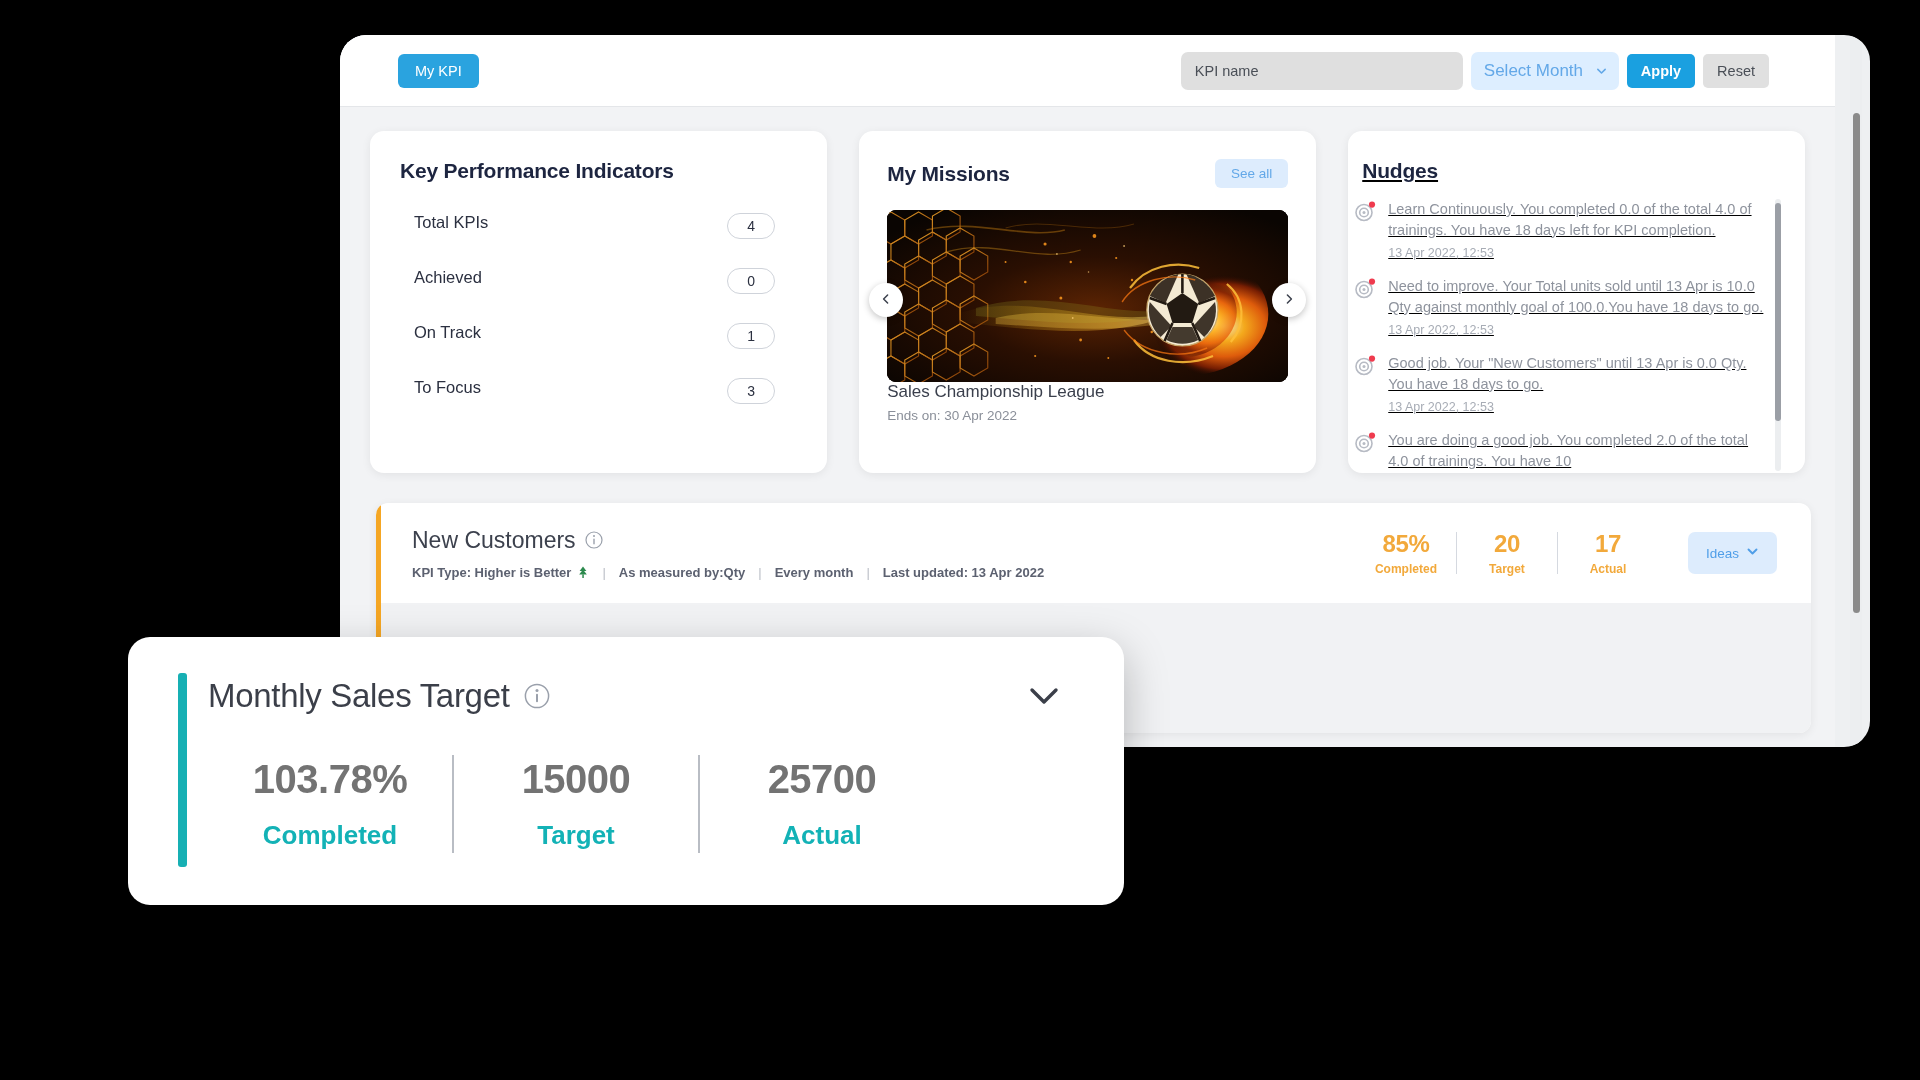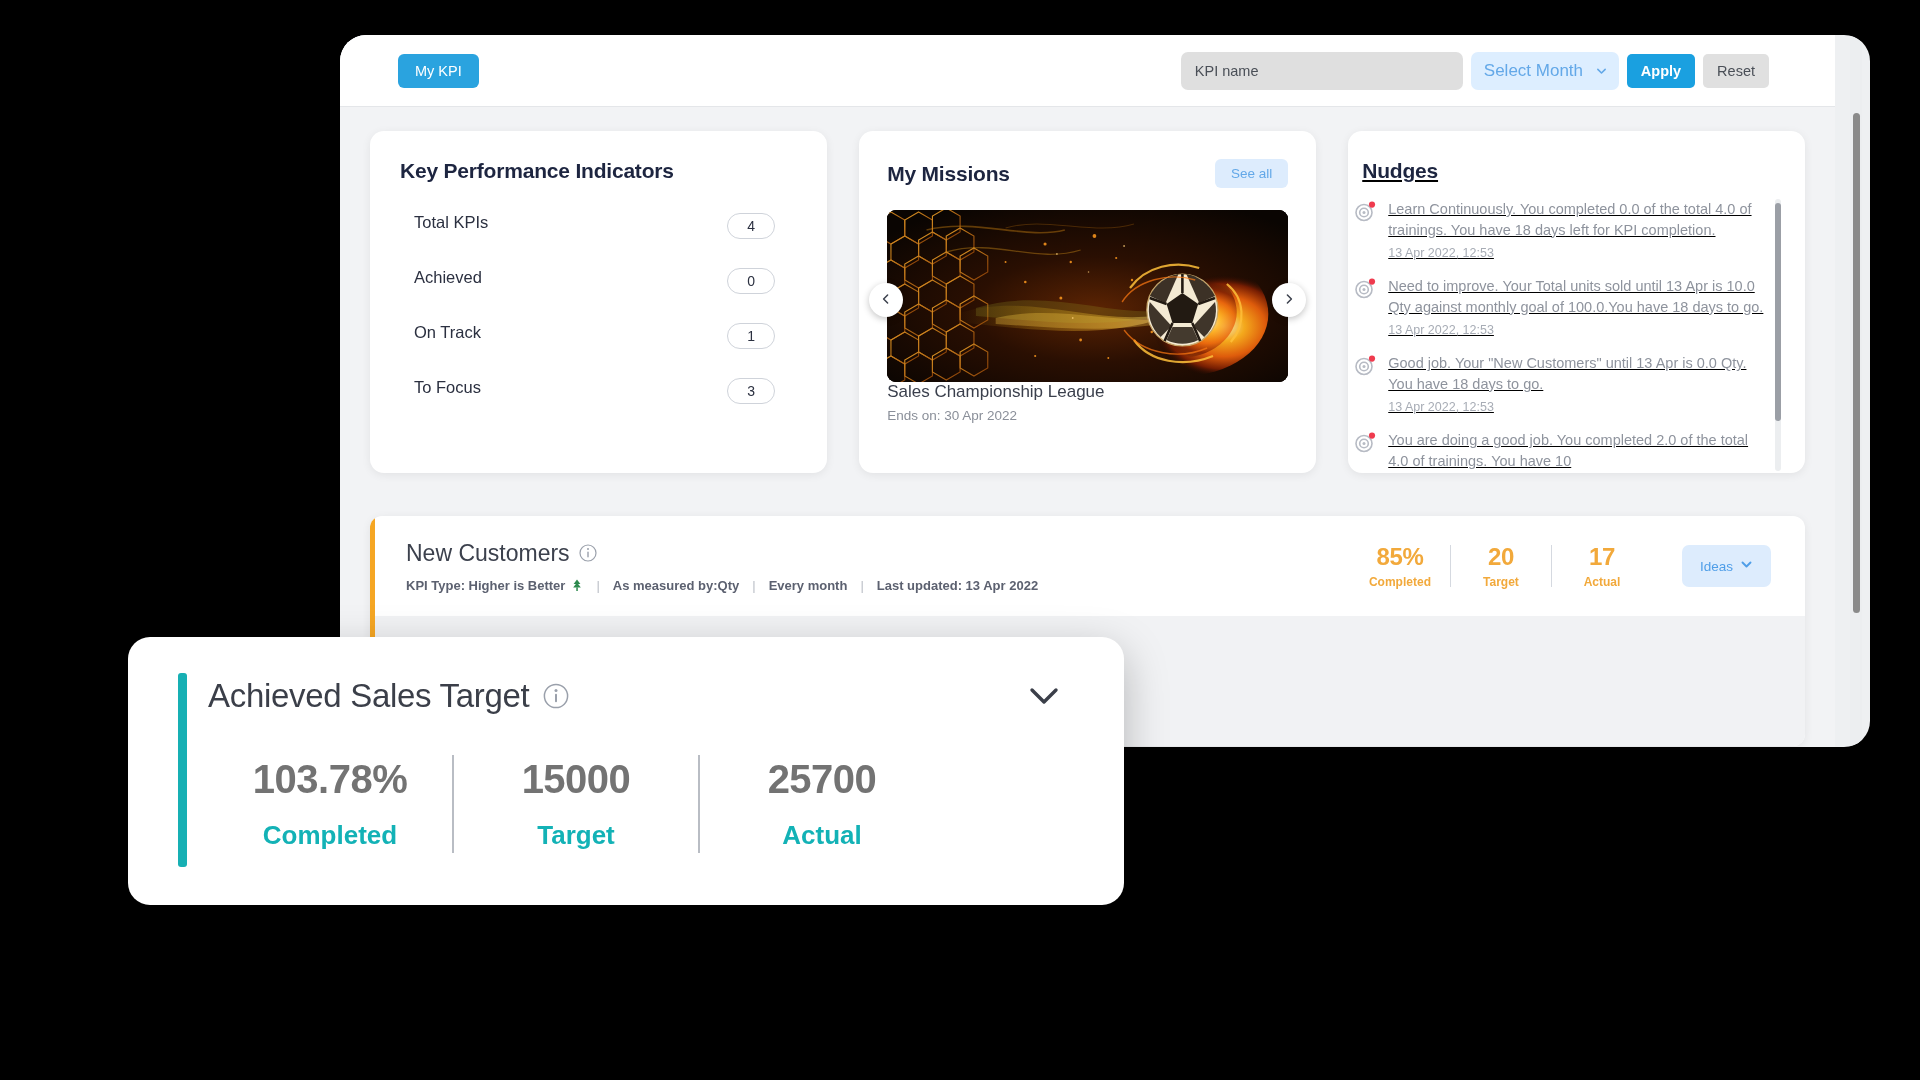--- a/index.html
+++ b/index.html
@@ -258,28 +258,27 @@
     position: absolute;
     right: 2px; top: 4px;
     width: 6px; height: 218px;
     background: #9b9fa6;
     border-radius: 3px;
   }
 
   
   .kpi-detail-card {
     position: absolute;
-    left: 30px; top: 468px;
+    left: 36px; top: 468px;
     width: 1435px;
     min-height: 190px;
     background: #fff;
     border-radius: 12px;
     box-shadow: 0 2px 10px rgba(0,0,0,0.07);
     overflow: hidden;
-    margin-top: 13px;
   }
   .kpi-detail-head {
     position: relative;
     height: 100px;
     border-left: 5px solid #f5a623;
     display: flex;
     align-items: center;
     padding-left: 31px;
   }
   .kpi-detail-left { flex: 1; }
@@ -698,21 +697,21 @@
     </div>
 
   </div>
 </div>
 
 <div class="float-card">
   <div class="float-accent"></div>
 
   <div class="float-head">
     <div class="float-title">
-      <span>Achieved Sales Target</span>
+      <span>Monthly Sales Target</span>
       <span class="float-info">
         <svg width="26" height="26" viewBox="0 0 26 26">
           <circle cx="13" cy="13" r="11.6" fill="none" stroke="#9aa0ab" stroke-width="1.5"></circle>
           <circle cx="13" cy="7.6" r="1.5" fill="#9aa0ab"></circle>
           <rect x="12" y="10.8" width="2" height="8.4" rx="1" fill="#9aa0ab"></rect>
         </svg>
       </span>
     </div>
     <span class="float-chev">
       <svg width="40" height="26" viewBox="0 0 40 26">

